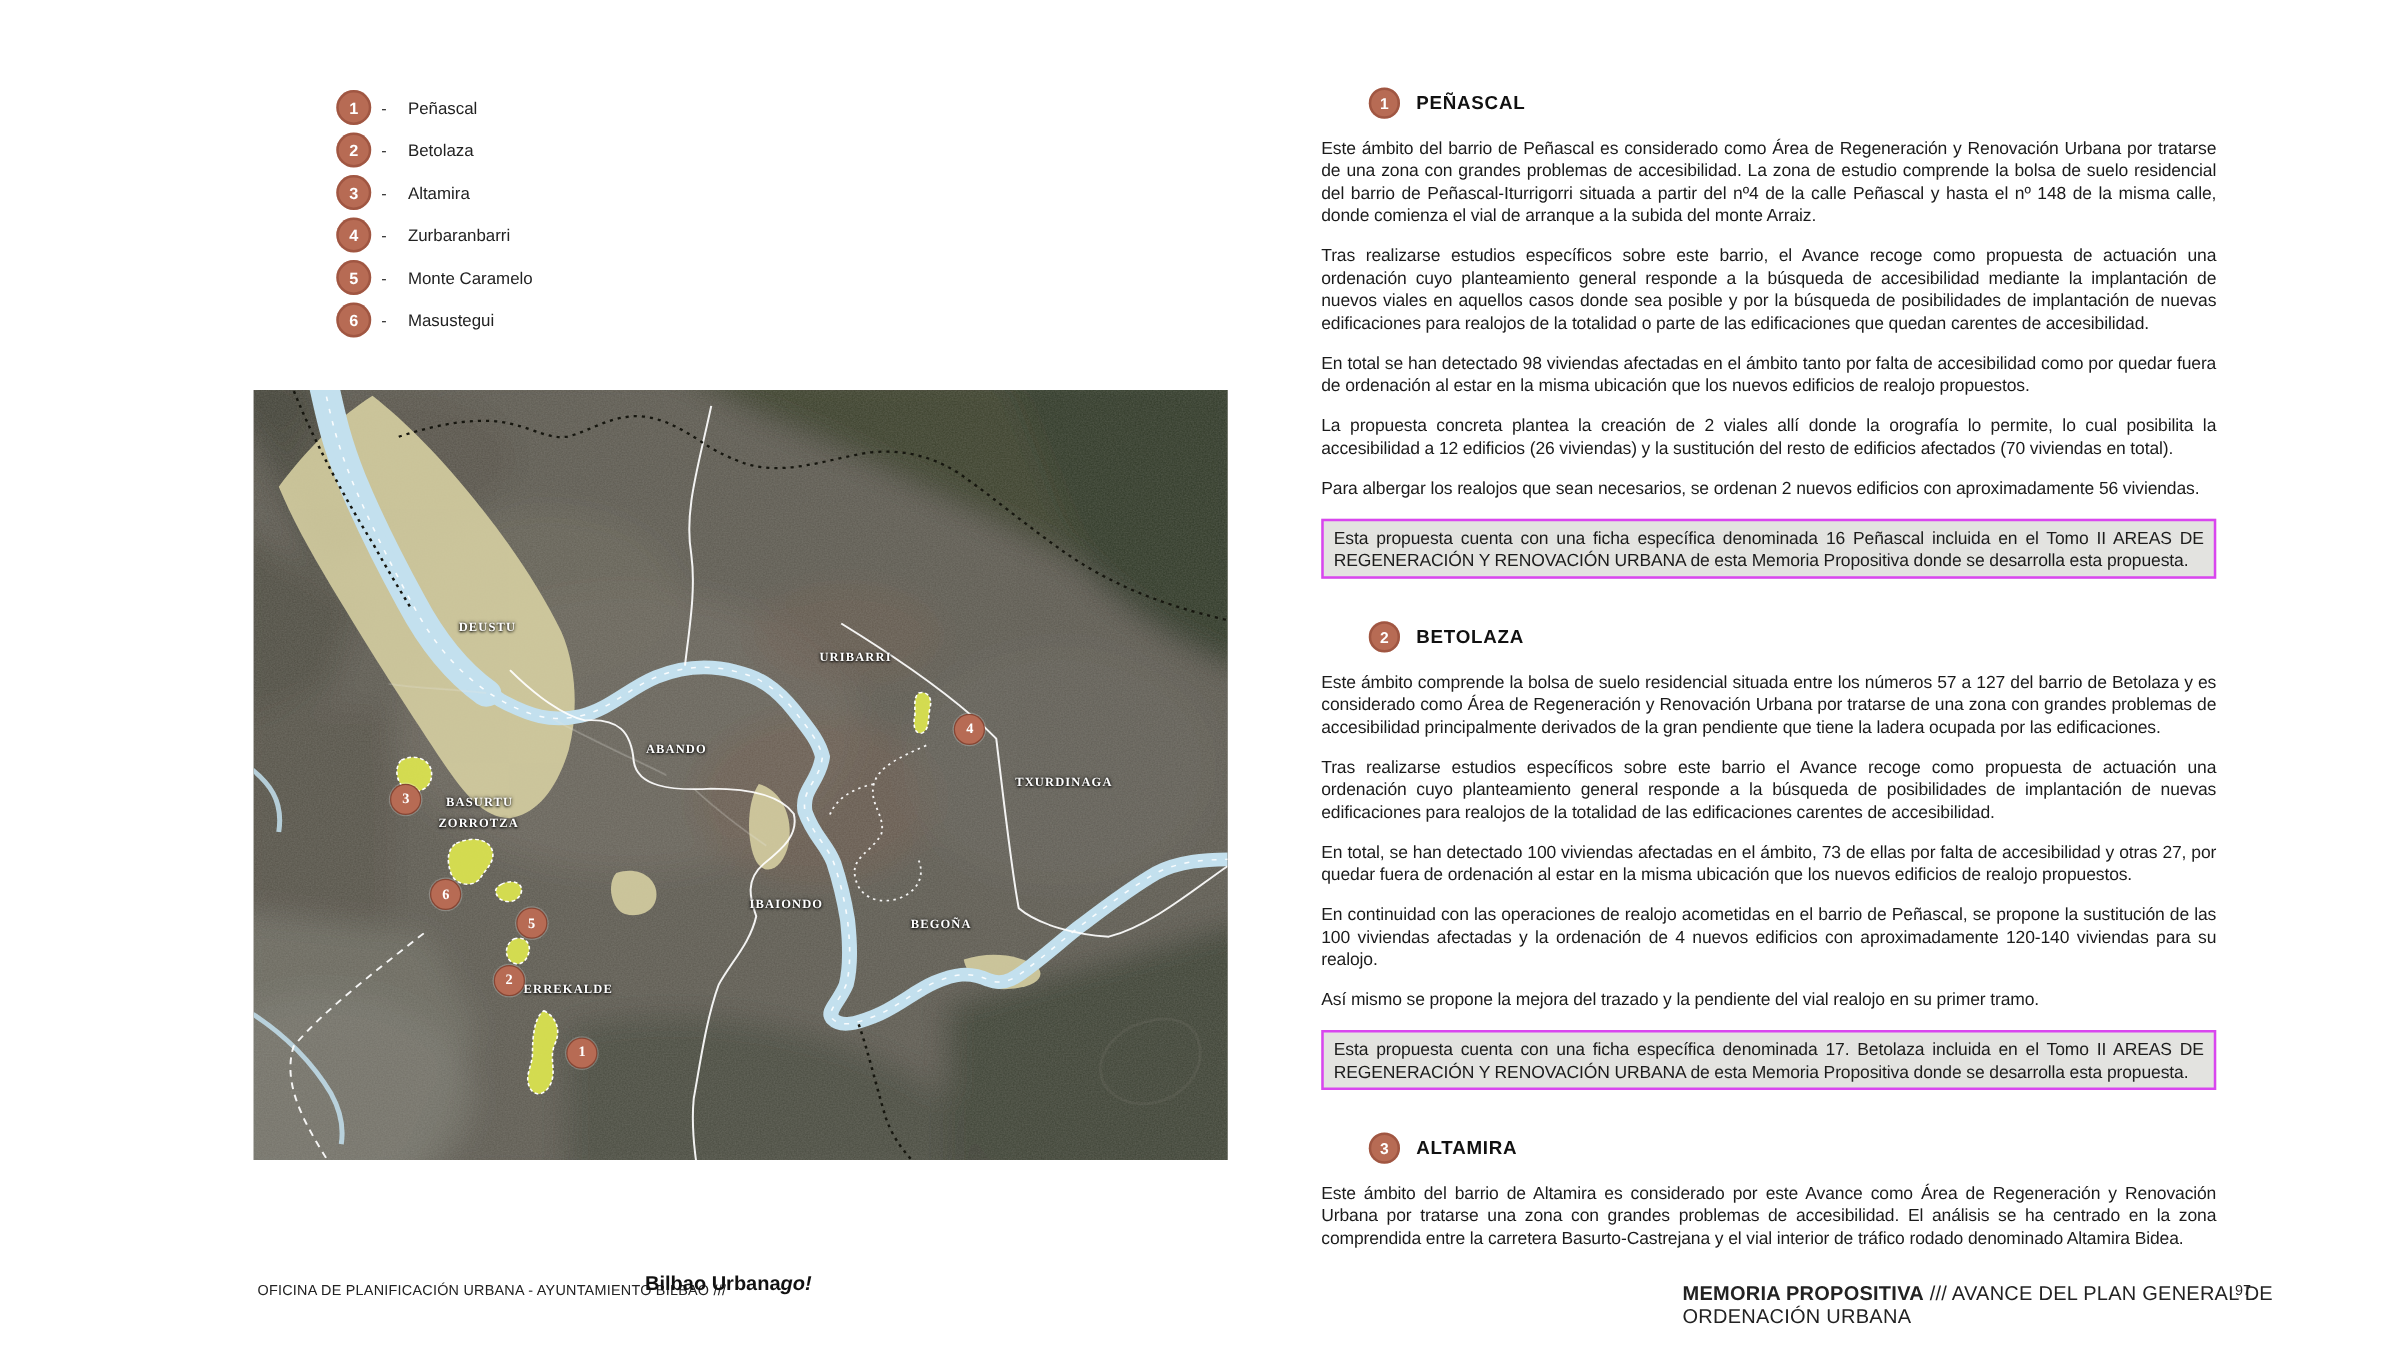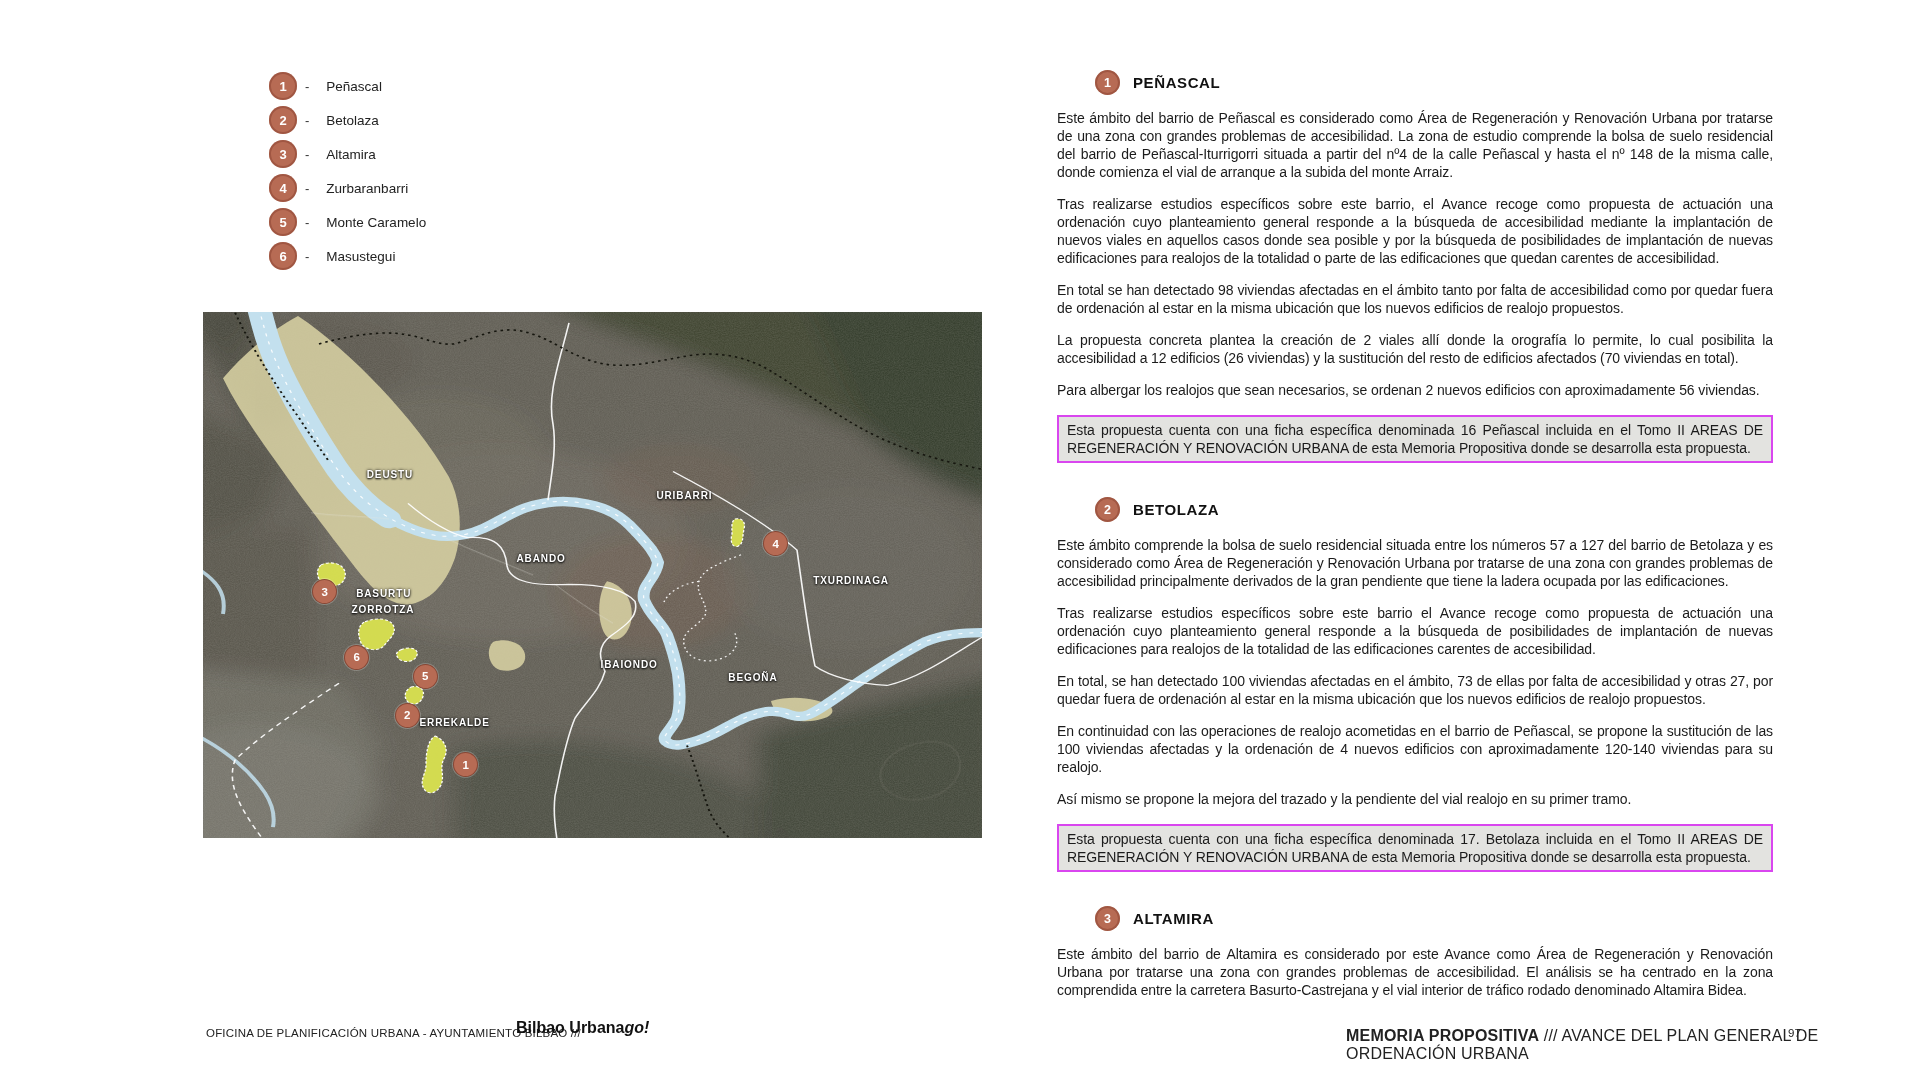--- a/index.html
+++ b/index.html
@@ -9,21 +9,21 @@
   
   .legend{position:absolute;left:269px;top:69px;}
   .legend-item{display:flex;align-items:center;height:34px;}
   .badge{width:28px;height:28px;border-radius:50%;background:#b76b54;color:#fff;
          font-weight:bold;font-size:13px;display:flex;align-items:center;justify-content:center;
          box-shadow:inset 0 0 0 2px rgba(133,63,44,.45);}
   .legend-dash{margin-left:8px;font-size:13px;color:#333;}
   .legend-label{margin-left:17px;font-size:13.5px;color:#222;}
 
   
-  .map{position:absolute;left:203px;top:312px;width:779px;height:526px;background:#5f5c53;}
+  .map{position:absolute;left:203px;top:312px;width:779px;height:616px;background:#5f5c53;font-family:Liberation Serif, serif;}
   .map svg{position:absolute;left:0;top:0;width:100%;height:100%;display:block;}
   .district-label{position:absolute;transform:translate(-50%,-50%);color:#fff;font-size:10px;
          font-weight:bold;letter-spacing:.9px;white-space:nowrap;
          text-shadow:0 0 3px rgba(0,0,0,.95),0 1px 2px rgba(0,0,0,.9);}
   .map-marker{position:absolute;width:23px;height:23px;margin:-11.5px 0 0 -11.5px;border-radius:50%;
          background:#b76b54;border:1px solid rgba(95,40,25,.55);color:#fff;font-size:11.5px;font-weight:bold;
          display:flex;align-items:center;justify-content:center;box-shadow:0 0 0 1px rgba(255,255,255,.22);}
 
   
   .right-col{position:absolute;left:1057px;top:70px;width:716px;}

